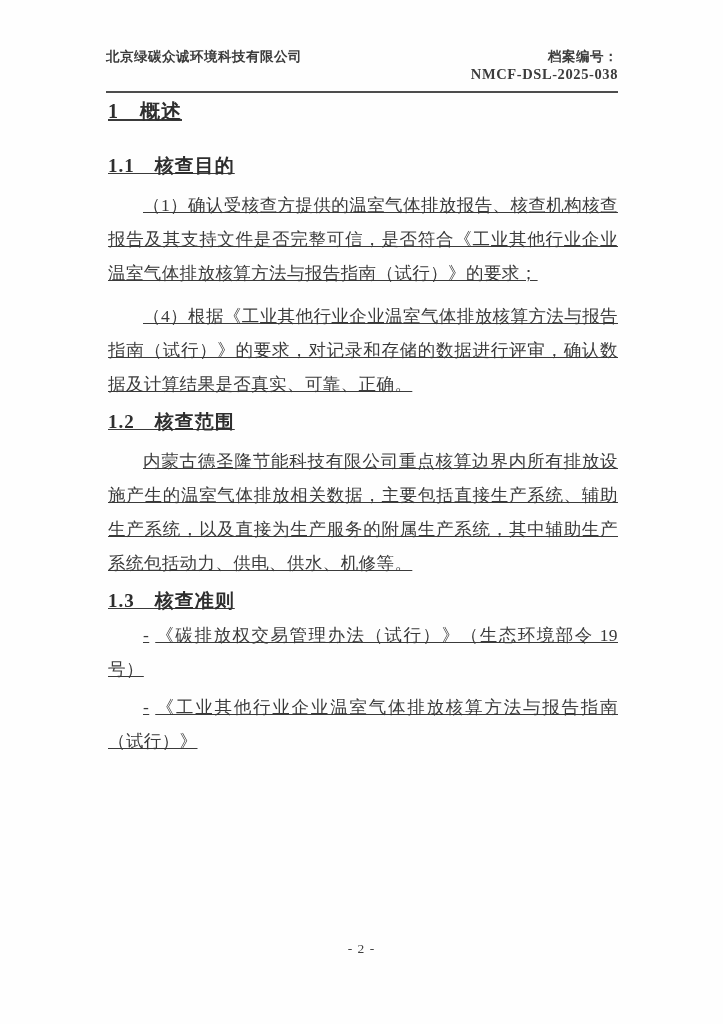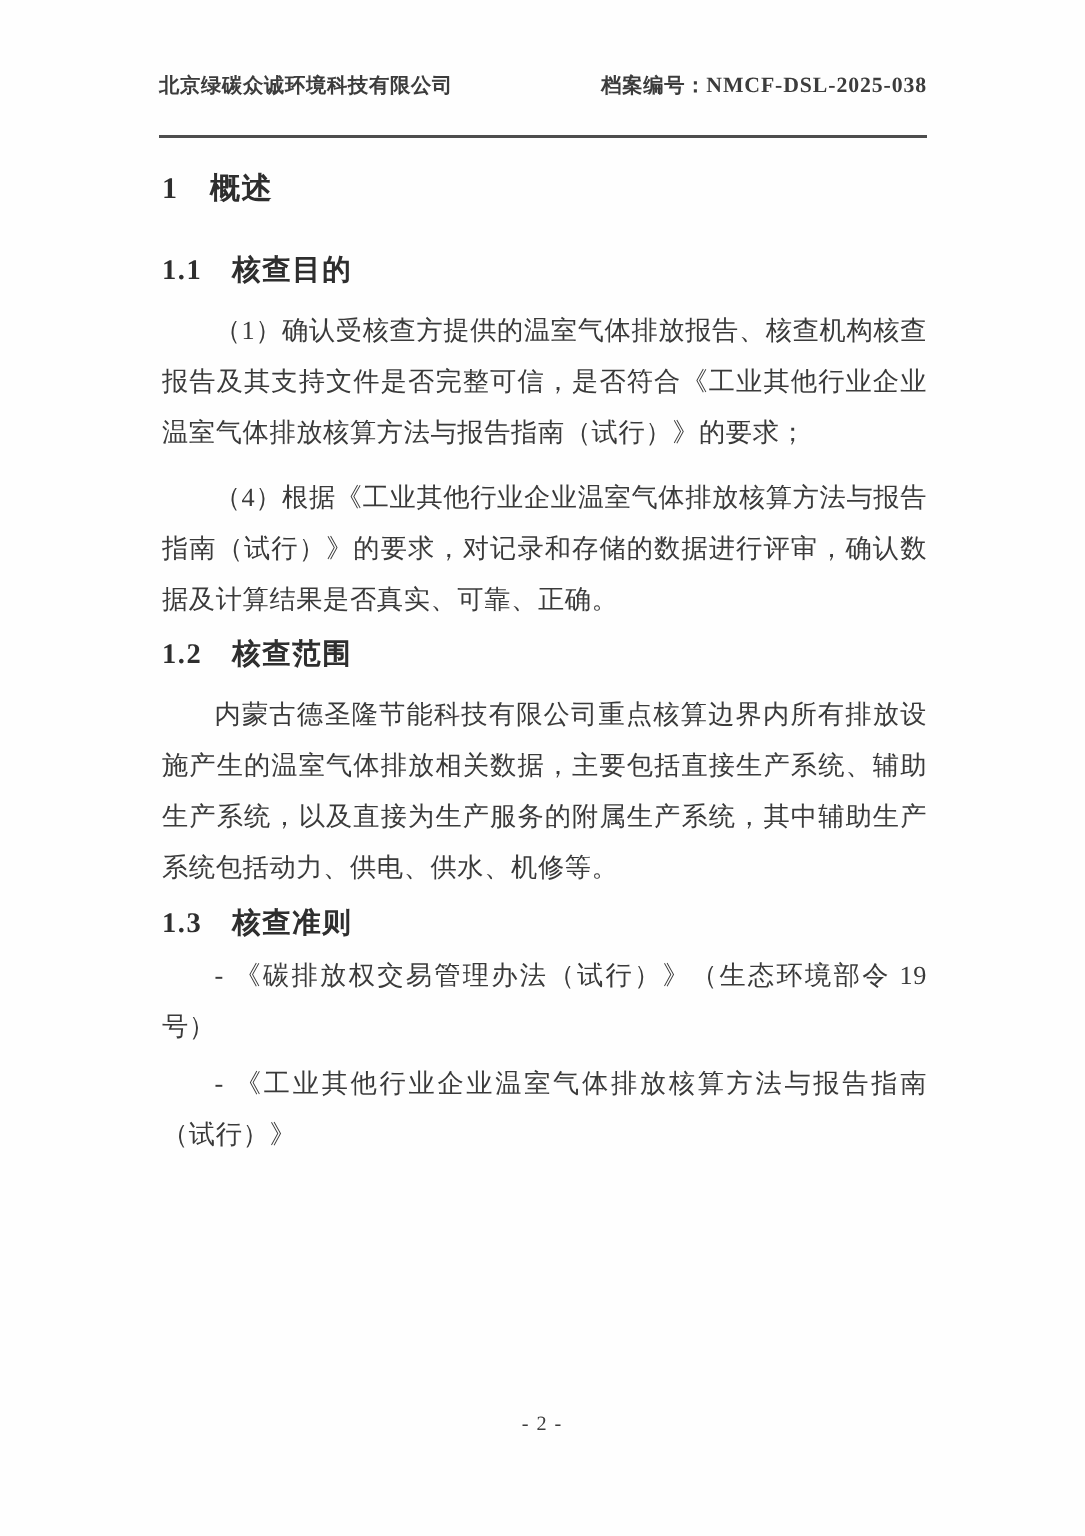--- a/index.html
+++ b/index.html
@@ -19,40 +19,41 @@
   
   .header {
     position: absolute;
     top: 48px;
     left: 106px;
     width: 512px;
     display: flex;
     justify-content: space-between;
     align-items: baseline;
     border-bottom: 2px solid #4d4d4d;
-    padding-bottom: 24px;
+    padding-bottom: 8px;
     font-weight: bold;
     color: #3c3c3c;
     font-size: 13.5px;
     letter-spacing: 0.5px;
     white-space: nowrap;
   }
-  .archive-block { display: inline-flex; align-items: flex-end; }
+  .archive-block { display: inline-flex; align-items: flex-end; flex-direction: column; }
   .archive-num {
     font-size: 14.5px;
     letter-spacing: 0.6px;
   }
 
   
   .content {
     position: absolute;
     left: 108px;
-    top: 16px;
+    top: 1px;
     width: 510px;
     color: #3a3a3a;
+    text-decoration: underline;
   }
   h1 {
     font-size: 20px;
     line-height: 28px;
     font-weight: bold;
     margin: 96px 0 0 0;
     color: #2e2e2e;
     letter-spacing: 1px;
   }
   h2 {

